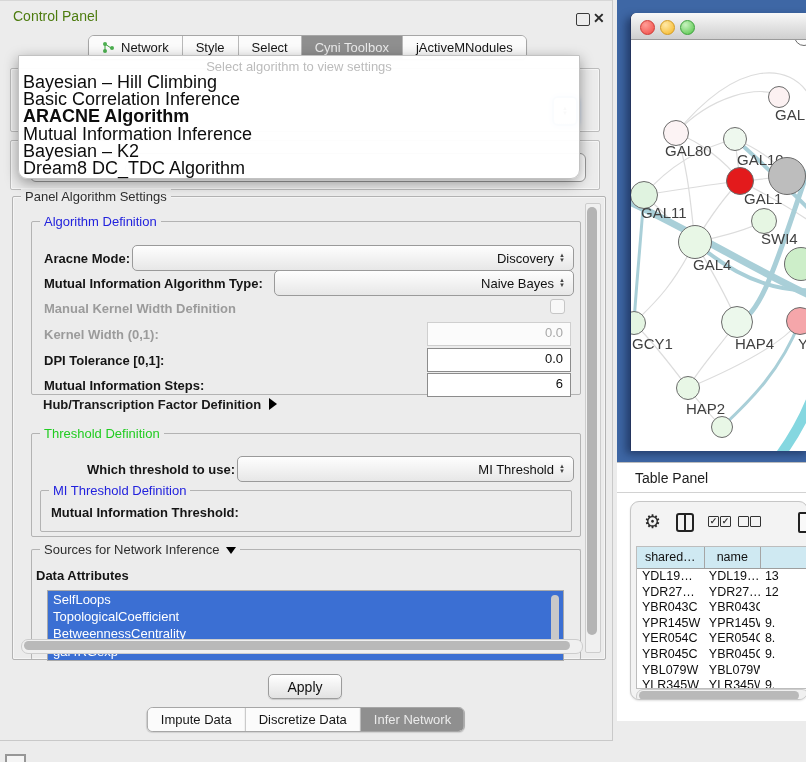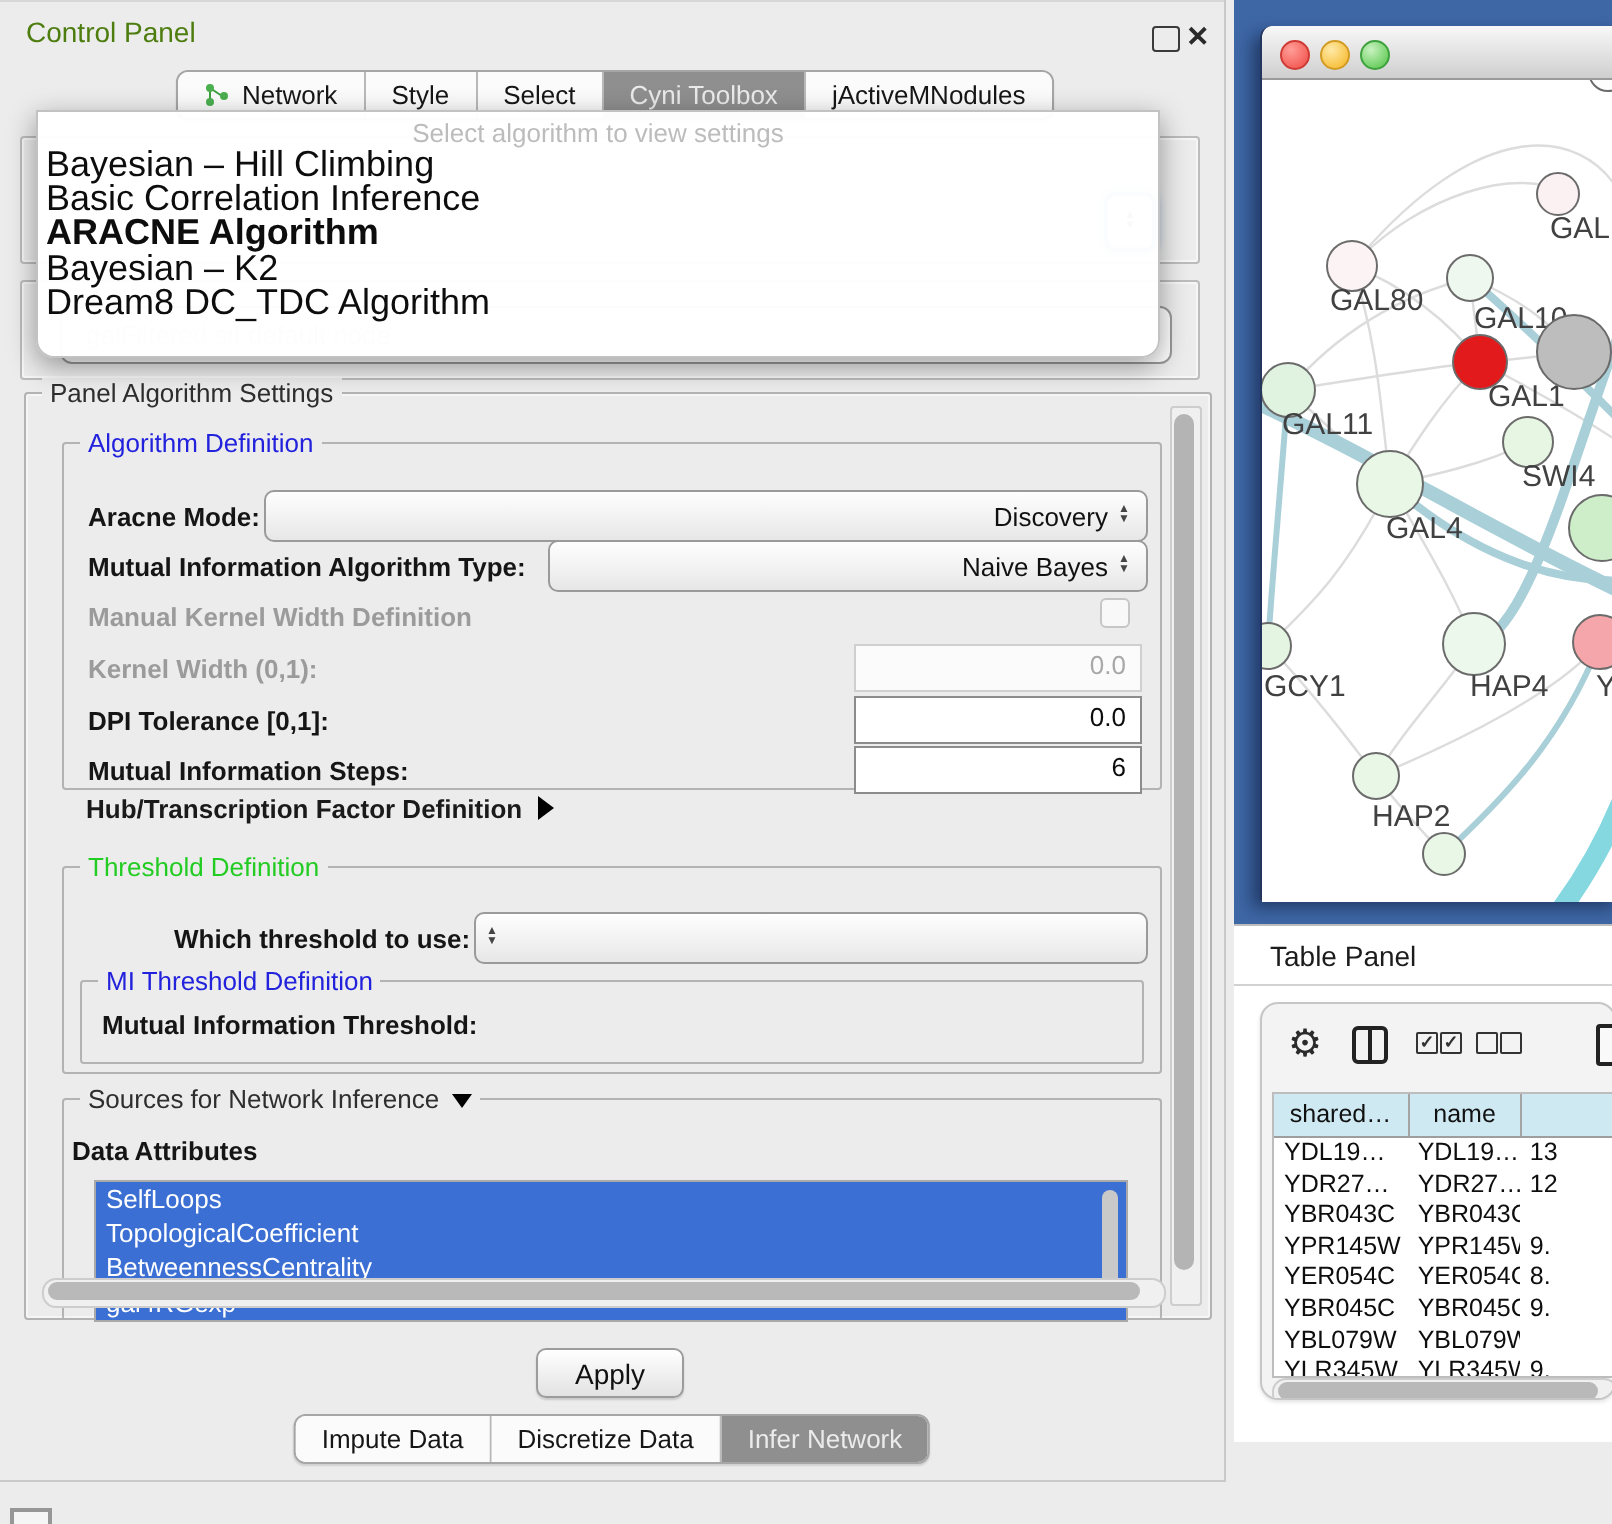--- a/index.html
+++ b/index.html
@@ -162,20 +162,21 @@
   <div id="ghost-combo">
     <span>galFiltered.sif default node</span>
   </div>
 
   <div id="algo-dropdown">
     <div id="algo-placeholder">Select algorithm to view settings</div>
     <div id="algo-items">
         <div class="algo-item">Bayesian – Hill Climbing</div>
         <div class="algo-item">Basic Correlation Inference</div>
         <div class="algo-item sel">ARACNE Algorithm</div>
+        <div class="algo-item">Mutual Information Inference</div>
         <div class="algo-item">Bayesian – K2</div>
         <div class="algo-item">Dream8 DC_TDC Algorithm</div>
       </div>
   </div>
 
   <div class="gbox" style="left:12px;top:196px;width:592px;height:462px;">
     <span class="legend">Panel Algorithm Settings</span>
 
     <div class="vsb" style="left:572px;top:6px;height:448px;">
       <div class="thumb" style="top:3px;height:428px;"></div>
@@ -217,20 +218,21 @@
 
     <div id="hub-row" style="top:200px;">
       <span>Hub/Transcription Factor Definition</span><span class="tri-right"></span>
     </div>
 
     <div class="gbox" style="left:18px;top:236px;width:548px;height:102px;box-shadow:none;">
       <span class="legend green">Threshold Definition</span>
 
       <span class="flabel" style="left:55px;top:28px;">Which threshold to use:</span>
       <div class="combo" style="left:205px;top:22px;width:335px;">
+        <span class="ctext">MI Threshold</span>
         <span class="stepper">
             <span>▲</span>
             <span>▼</span>
           </span>
       </div>
 
       <div class="gbox" style="left:8px;top:56px;width:530px;height:40px;box-shadow:none;">
         <span class="legend blue">MI Threshold Definition</span>
         <span class="flabel" style="left:10px;top:14px;">Mutual Information Threshold:</span>
       </div>

